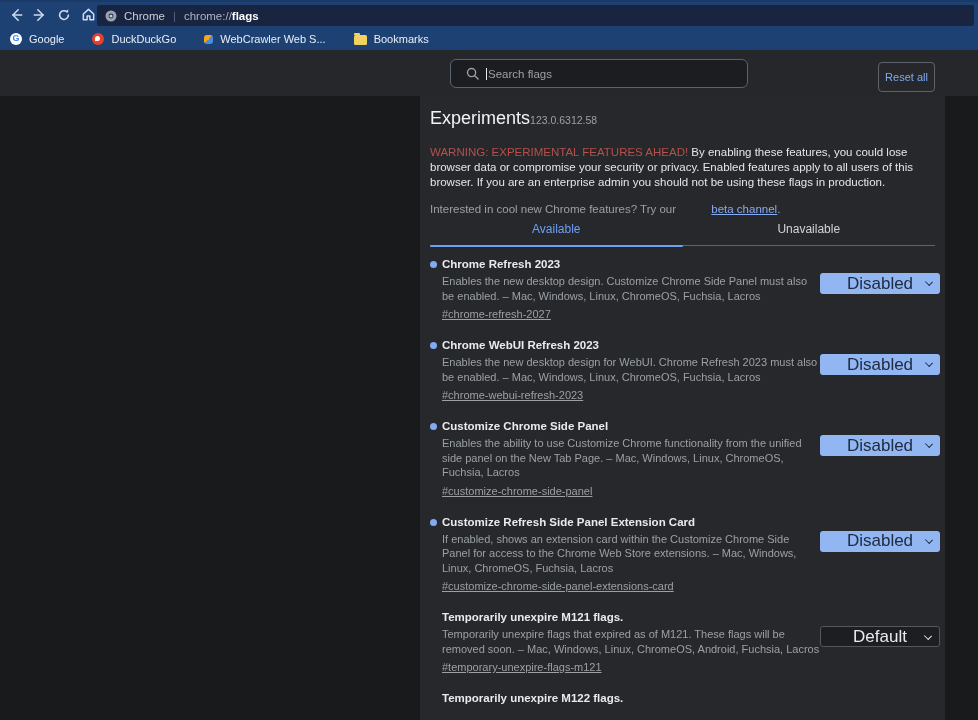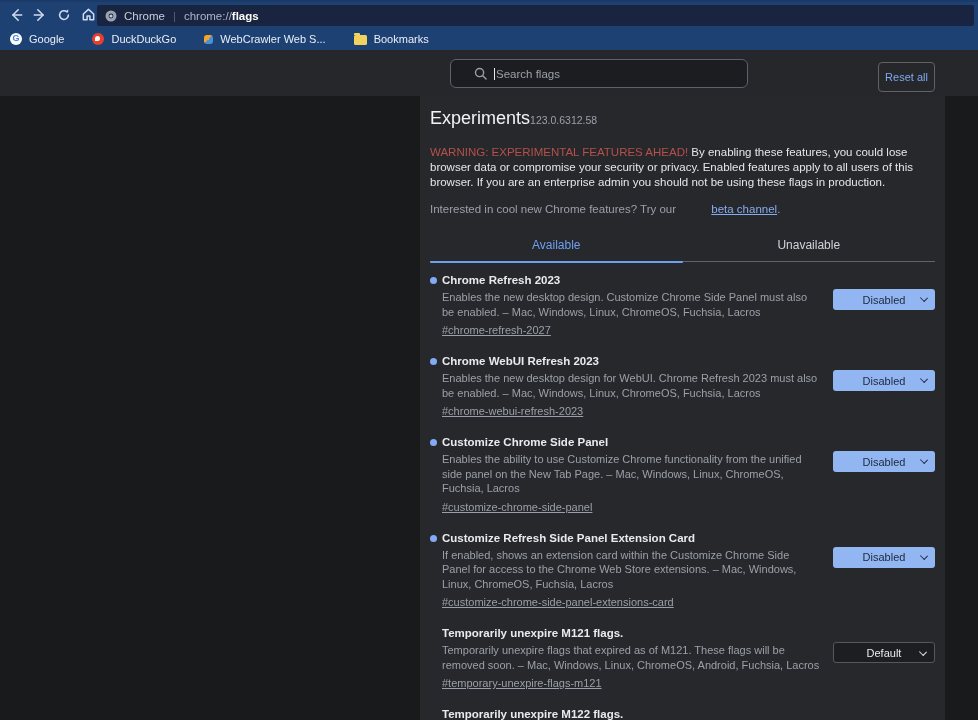--- a/index.html
+++ b/index.html
@@ -49,21 +49,21 @@
   .ico-folder:before { content:""; position:absolute; top:-2px; left:0; width:6px; height:2px;
     background:#f1d25e; border-radius:1px 1px 0 0; }
 
   
   .flags-header {
     position:absolute; left:0; top:50px; width:978px; height:46px; background:#26272b;
   }
   .search-box {
     position:absolute; left:450px; top:9px; width:298px; height:29px;
     background:#1c1d20; border:1.5px solid #5a626d; border-radius:6px;
-    display:flex; align-items:center; padding:0 23px; gap:7px;
+    display:flex; align-items:center; padding:0 15px; gap:7px;
   }
   .search-box input {
     background:transparent; border:none; outline:none; color:#e8eaed;
     font-size:11.5px; width:100%; font-family:inherit;
     border-left:1px solid #e8eaed; padding-left:1px;
   }
   .search-box input::placeholder { color:#9aa0a6; }
   .reset-btn {
     position:absolute; left:878px; top:12px; width:57px; height:30px;
     background:transparent; border:1px solid #5f6368; border-radius:4px;
@@ -78,43 +78,43 @@
   .panel-head { display:flex; align-items:baseline; justify-content:flex-start; }
   .page-title { font-size:18px; font-weight:400; color:#f1f3f4; }
   .version { font-size:10.5px; color:#9aa0a6; }
 
   .warning { margin-top:16px; font-size:11.5px; line-height:15px; color:#e4e6e9; width:505px; }
   .warning .warn-strong { color:#b5504a; }
 
   .promo { margin-top:13px; font-size:11.5px; color:#9aa0a6; }
   .promo a { color:#85abf0;margin-left:32px; }
 
-  .tabs { margin-top:16px; display:flex; border-bottom:1px solid #606368;align-items:flex-end; }
+  .tabs { margin-top:0; display:flex; border-bottom:1px solid #606368;align-items:flex-end; }
   .tab {
     width:50%; text-align:center; font-size:12px; padding:7px 0 9px 0; cursor:pointer;
     color:#d0d4d9; position:relative;
   }
   .tab.active { color:#6f9ff2; }
   .tab.active:after { content:""; position:absolute; left:0; right:0; bottom:-2px; height:2px;
     background:#6f9ff2; border-radius:1px; }
 
   .flag-rows { margin-top:12px; }
   .flag-row { display:flex; min-height:61px; margin-bottom:17px; }
   .flag-info { width:395px; position:relative; padding-left:12px; }
   .flag-dot { position:absolute; left:0; top:3px; width:7px; height:7px; border-radius:50%;
     background:#82aaf5; }
   .flag-title { font-size:11.5px; font-weight:bold; color:#e8eaed; margin-bottom:4px; }
   .flag-desc { font-size:11px; line-height:14.5px; color:#9aa0a6; width:378px; }
   .flag-link { display:inline-block; margin-top:5px; font-size:11px; color:#9aa0a6;
     text-decoration:underline; }
   .flag-ctrl { flex:1; display:flex; justify-content:flex-end; }
   .experiment-select {
-    width:102px; height:21px; margin-top:15px; border-radius:3px;
+    width:120px; height:21px; margin-top:15px; border-radius:3px;
     display:flex; align-items:center; justify-content:center; position:relative;
-    font-size:11px; cursor:pointer;
+    font-size:17px; cursor:pointer;
   }
   .experiment-select .caret {
     position:absolute; right:8px; top:6px; width:6px; height:6px;
     border-right:1.6px solid currentColor; border-bottom:1.6px solid currentColor;
     transform:rotate(45deg) scale(1,0.9); margin-top:0;
   }
   .sel-blue { background:#92b6f2; color:#202c42; }
   .sel-dark { background:#1d1e21; color:#e8eaed; border:1px solid #54575c; }
 
   svg { display:block; }

